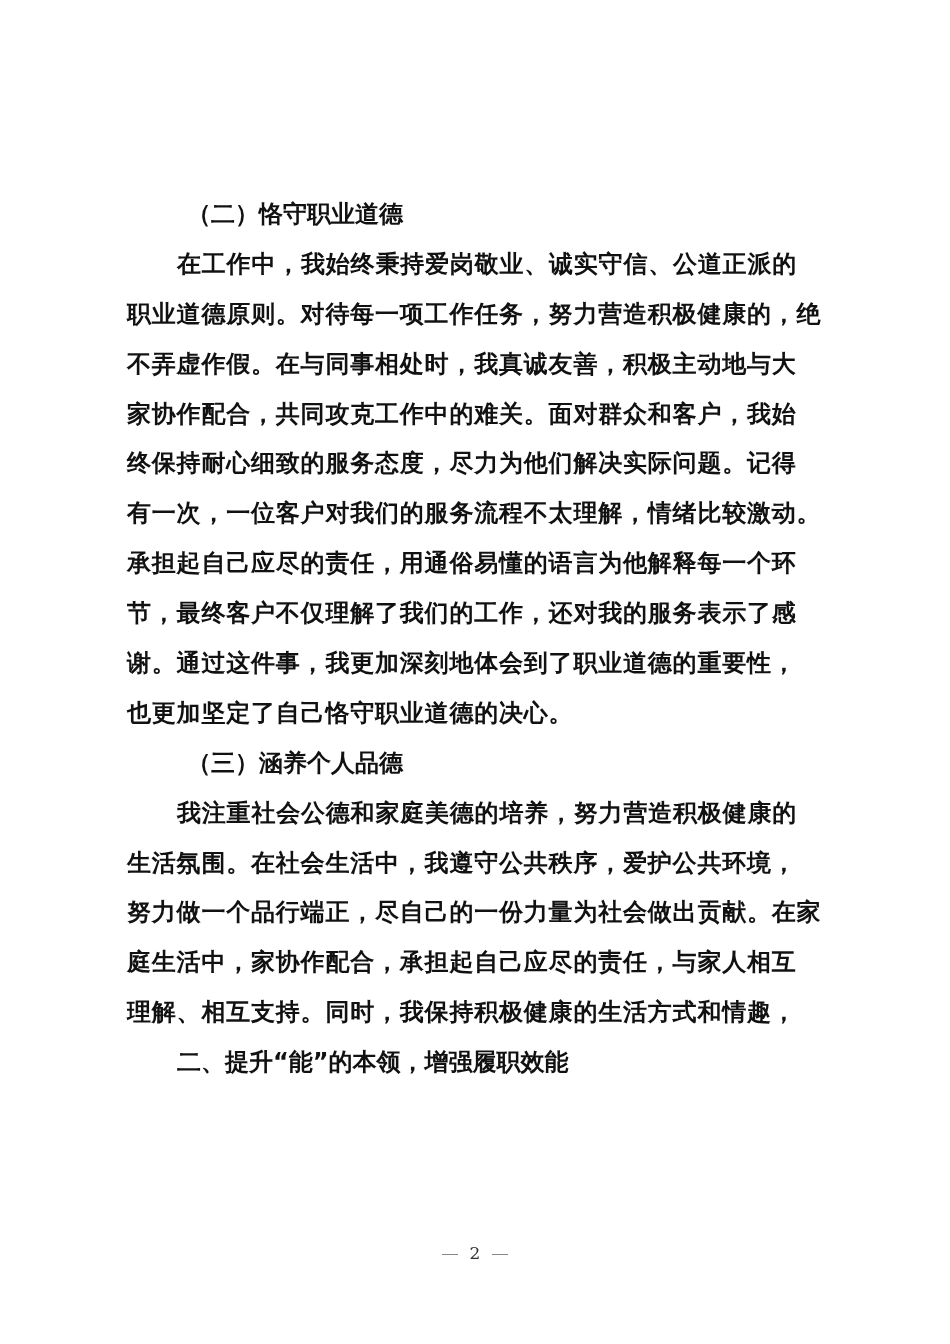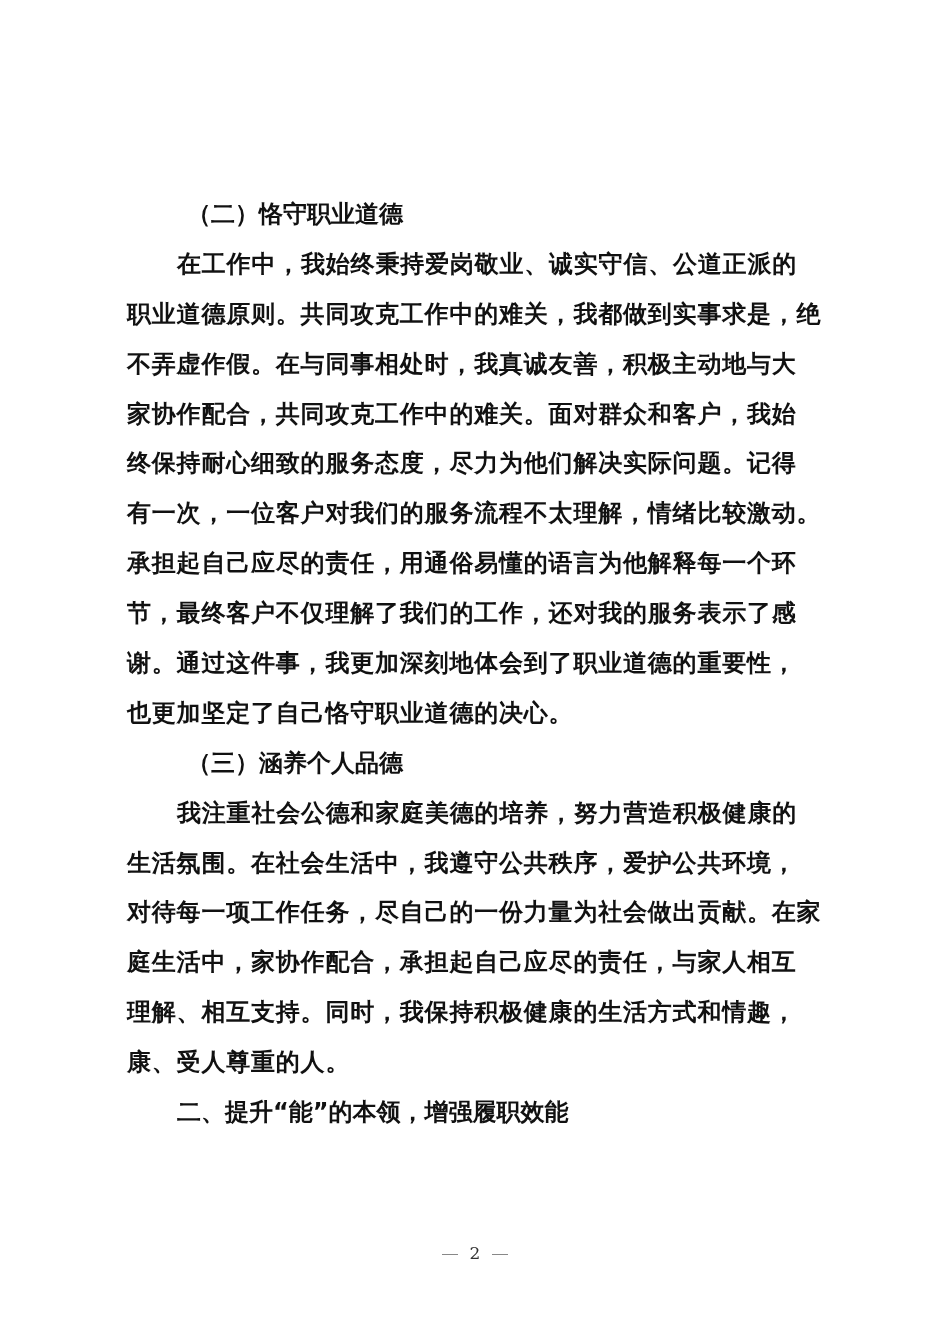--- a/index.html
+++ b/index.html
@@ -73,40 +73,39 @@
 </head>
 <body>
 
 <div class="page">
   <div class="content">
 
     <div class="line heading">（二）恪守职业道德</div>
 
     <div>
       <div class="line indent">在工作中，我始终秉持爱岗敬业、诚实守信、公道正派的</div>
-      <div class="line">职业道德原则。共同攻克工作中的难关，我都做到实事求是，绝</div>
+      <div class="line">职业道德原则。对待每一项工作任务，努力营造积极健康的，绝</div>
       <div class="line">不弄虚作假。在与同事相处时，我真诚友善，积极主动地与大</div>
       <div class="line">家协作配合，共同攻克工作中的难关。面对群众和客户，我始</div>
       <div class="line">终保持耐心细致的服务态度，尽力为他们解决实际问题。记得</div>
       <div class="line">有一次，一位客户对我们的服务流程不太理解，情绪比较激动。</div>
       <div class="line">承担起自己应尽的责任，用通俗易懂的语言为他解释每一个环</div>
       <div class="line">节，最终客户不仅理解了我们的工作，还对我的服务表示了感</div>
       <div class="line">谢。通过这件事，我更加深刻地体会到了职业道德的重要性，</div>
       <div class="line">也更加坚定了自己恪守职业道德的决心。</div>
     </div>
 
     <div class="line heading">（三）涵养个人品德</div>
 
     <div>
       <div class="line indent">我注重社会公德和家庭美德的培养，努力营造积极健康的</div>
       <div class="line">生活氛围。在社会生活中，我遵守公共秩序，爱护公共环境，</div>
-      <div class="line">对待每一项工作任务，尽自己的一份力量为社会做出贡献。在家</div>
+      <div class="line">努力做一个品行端正，尽自己的一份力量为社会做出贡献。在家</div>
       <div class="line">庭生活中，家协作配合，承担起自己应尽的责任，与家人相互</div>
       <div class="line">理解、相互支持。同时，我保持积极健康的生活方式和情趣，</div>
-      <div class="line">康、受人尊重的人。</div>
     </div>
 
     <div class="line heading major">二、提升“能”的本领，增强履职效能</div>
 
   </div>
 
   <div class="footer">
     <span class="dash"></span>
     <span>2</span>
     <span class="dash"></span>

